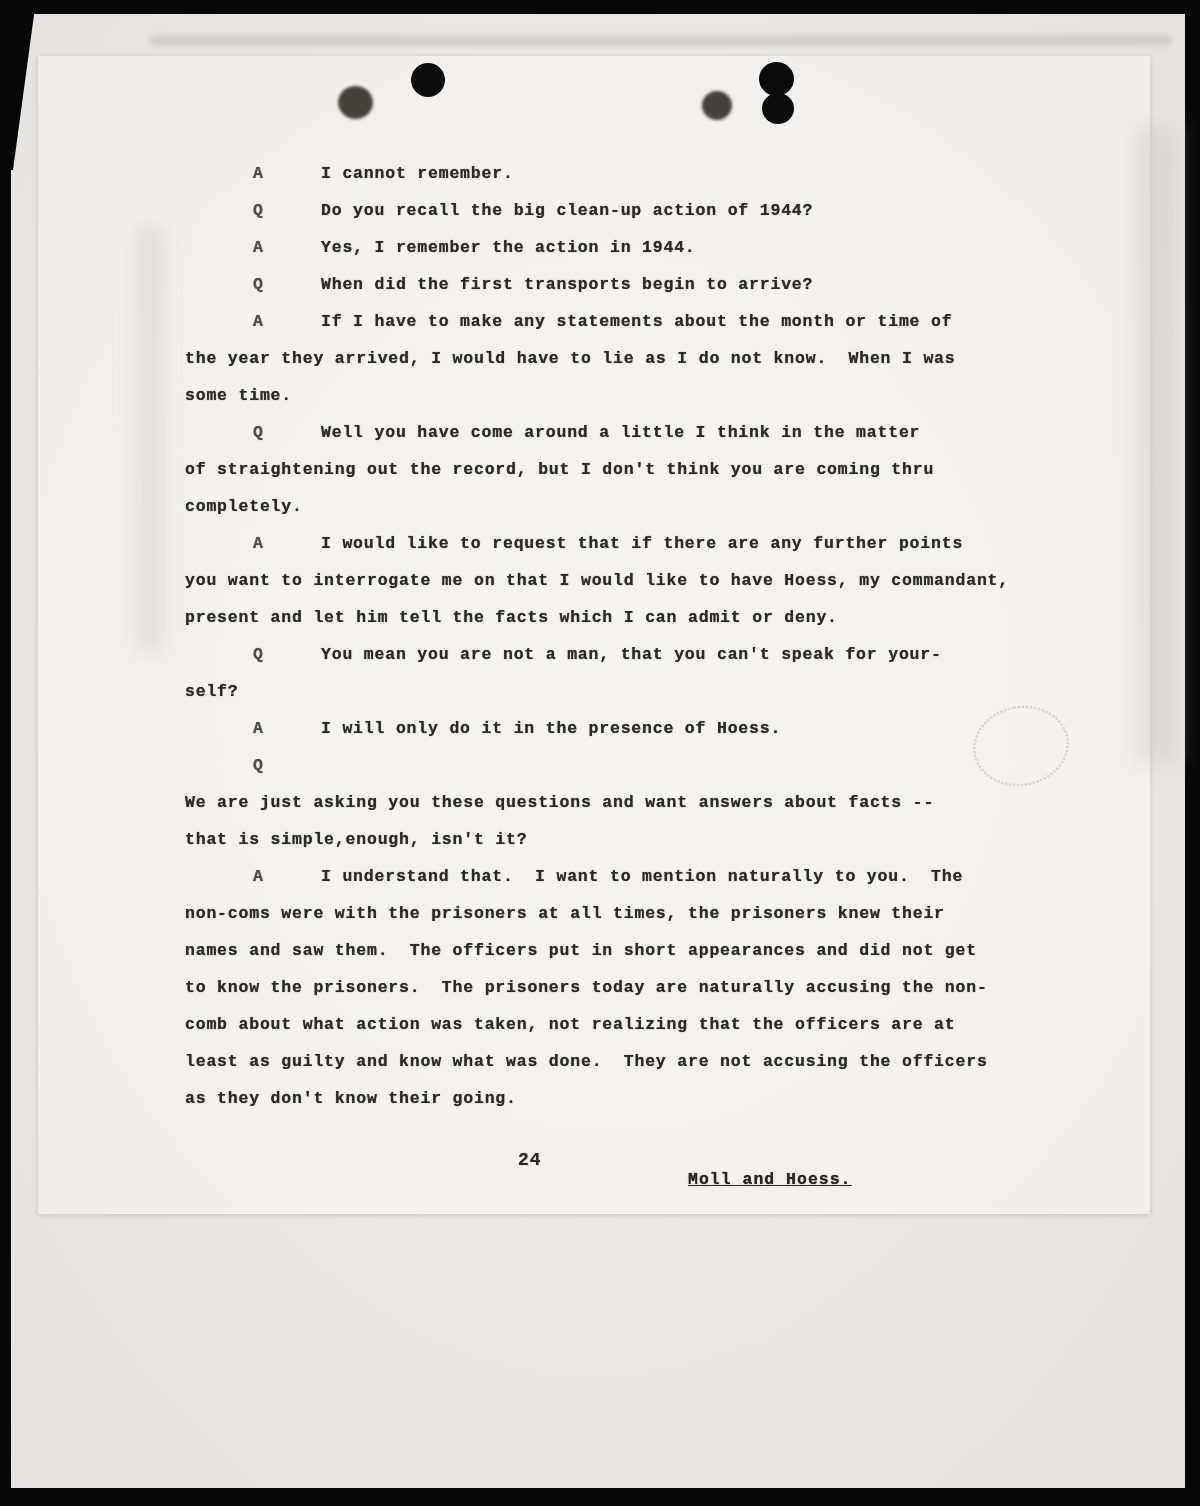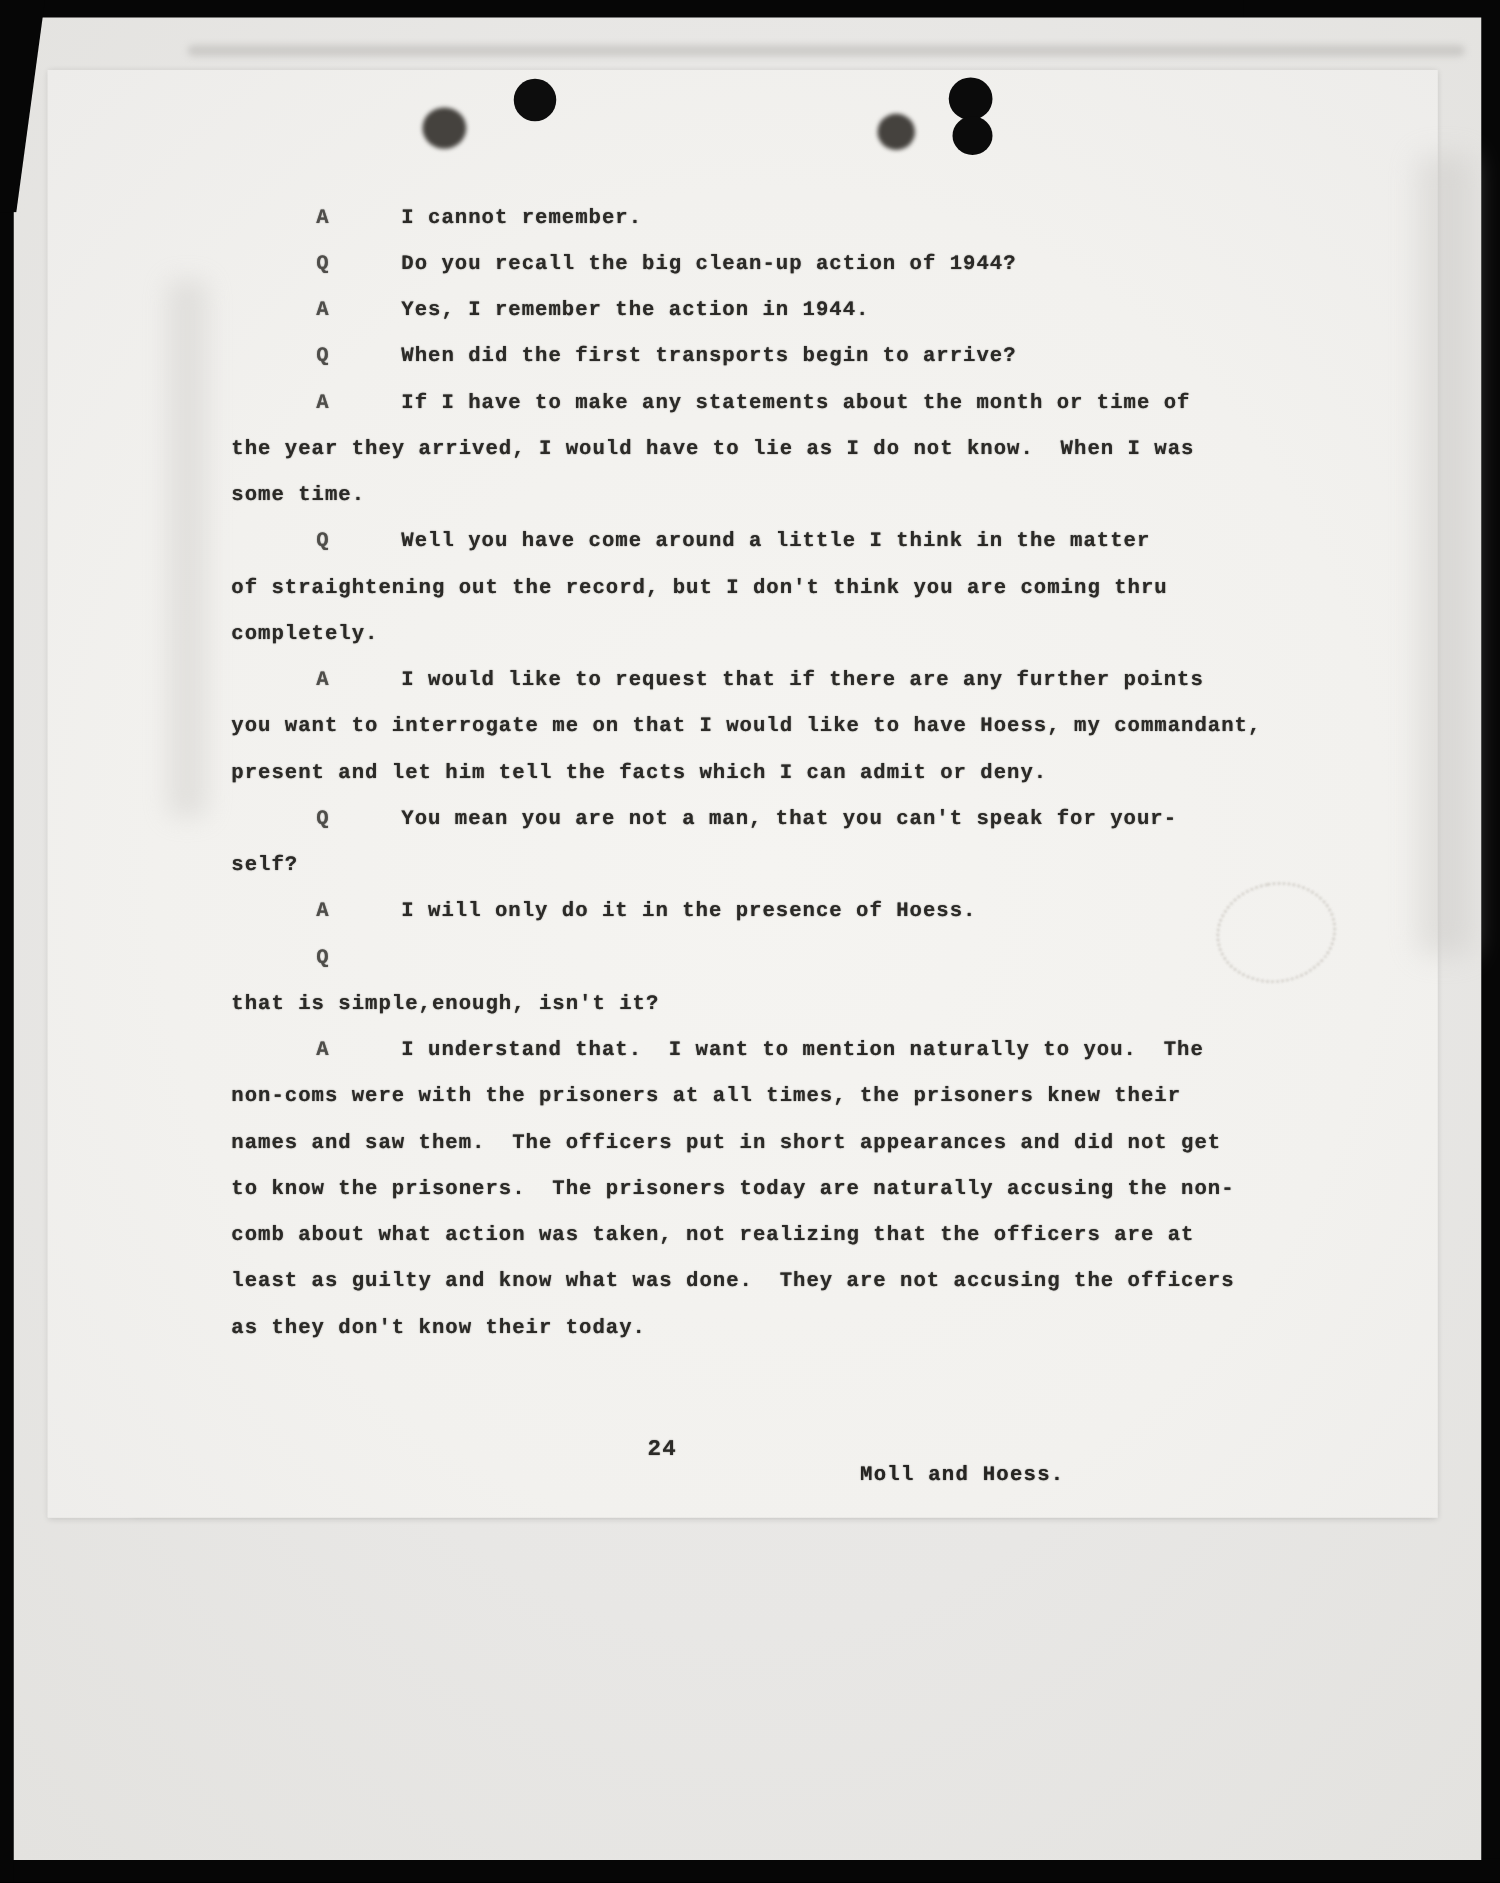--- a/index.html
+++ b/index.html
@@ -74,20 +74,21 @@
 
   .page-number{
     position:absolute;left:480px;top:1094px;
     color:#2b2a27;font-size:18px;font-weight:700;letter-spacing:1px;
     text-shadow:0 0 1px rgba(42,40,36,.8);
   }
   .doc-footer{
     position:absolute;left:650px;top:1114px;
     color:#262522;font-size:16.5px;font-weight:700;letter-spacing:1px;white-space:pre;
     text-shadow:0 0 1px rgba(38,36,32,.9);
+    text-decoration:underline;
   }
 </style>
 </head>
 <body>
 
 <div id="stage">
 
   <div class="frame frame-top"></div>
   <div class="frame frame-top-right"></div>
   <div class="frame frame-right"></div>
@@ -157,20 +158,23 @@
           <span class="txt flush">self?</span>
         </div>
         <div class="line">
           <span class="spk">A</span>
           <span class="txt indent">I will only do it in the presence of Hoess.</span>
         </div>
         <div class="line">
           <span class="spk">Q</span>
         </div>
         <div class="line">
+          <span class="txt flush">We are just asking you these questions and want answers about facts --</span>
+        </div>
+        <div class="line">
           <span class="txt flush">that is simple,enough, isn't it?</span>
         </div>
         <div class="line">
           <span class="spk">A</span>
           <span class="txt indent">I understand that.  I want to mention naturally to you.  The</span>
         </div>
         <div class="line">
           <span class="txt flush">non-coms were with the prisoners at all times, the prisoners knew their</span>
         </div>
         <div class="line">
@@ -179,21 +183,21 @@
         <div class="line">
           <span class="txt flush">to know the prisoners.  The prisoners today are naturally accusing the non-</span>
         </div>
         <div class="line">
           <span class="txt flush">comb about what action was taken, not realizing that the officers are at</span>
         </div>
         <div class="line">
           <span class="txt flush">least as guilty and know what was done.  They are not accusing the officers</span>
         </div>
         <div class="line">
-          <span class="txt flush">as they don't know their today.</span>
+          <span class="txt flush">as they don't know their going.</span>
         </div>
       </div>
 
     <div class="page-number">24</div>
     <div class="doc-footer">Moll and Hoess.</div>
   </div>
 
   <div class="stamp"></div>
 
   <div class="dot dot-fuzzy dot1"></div>

